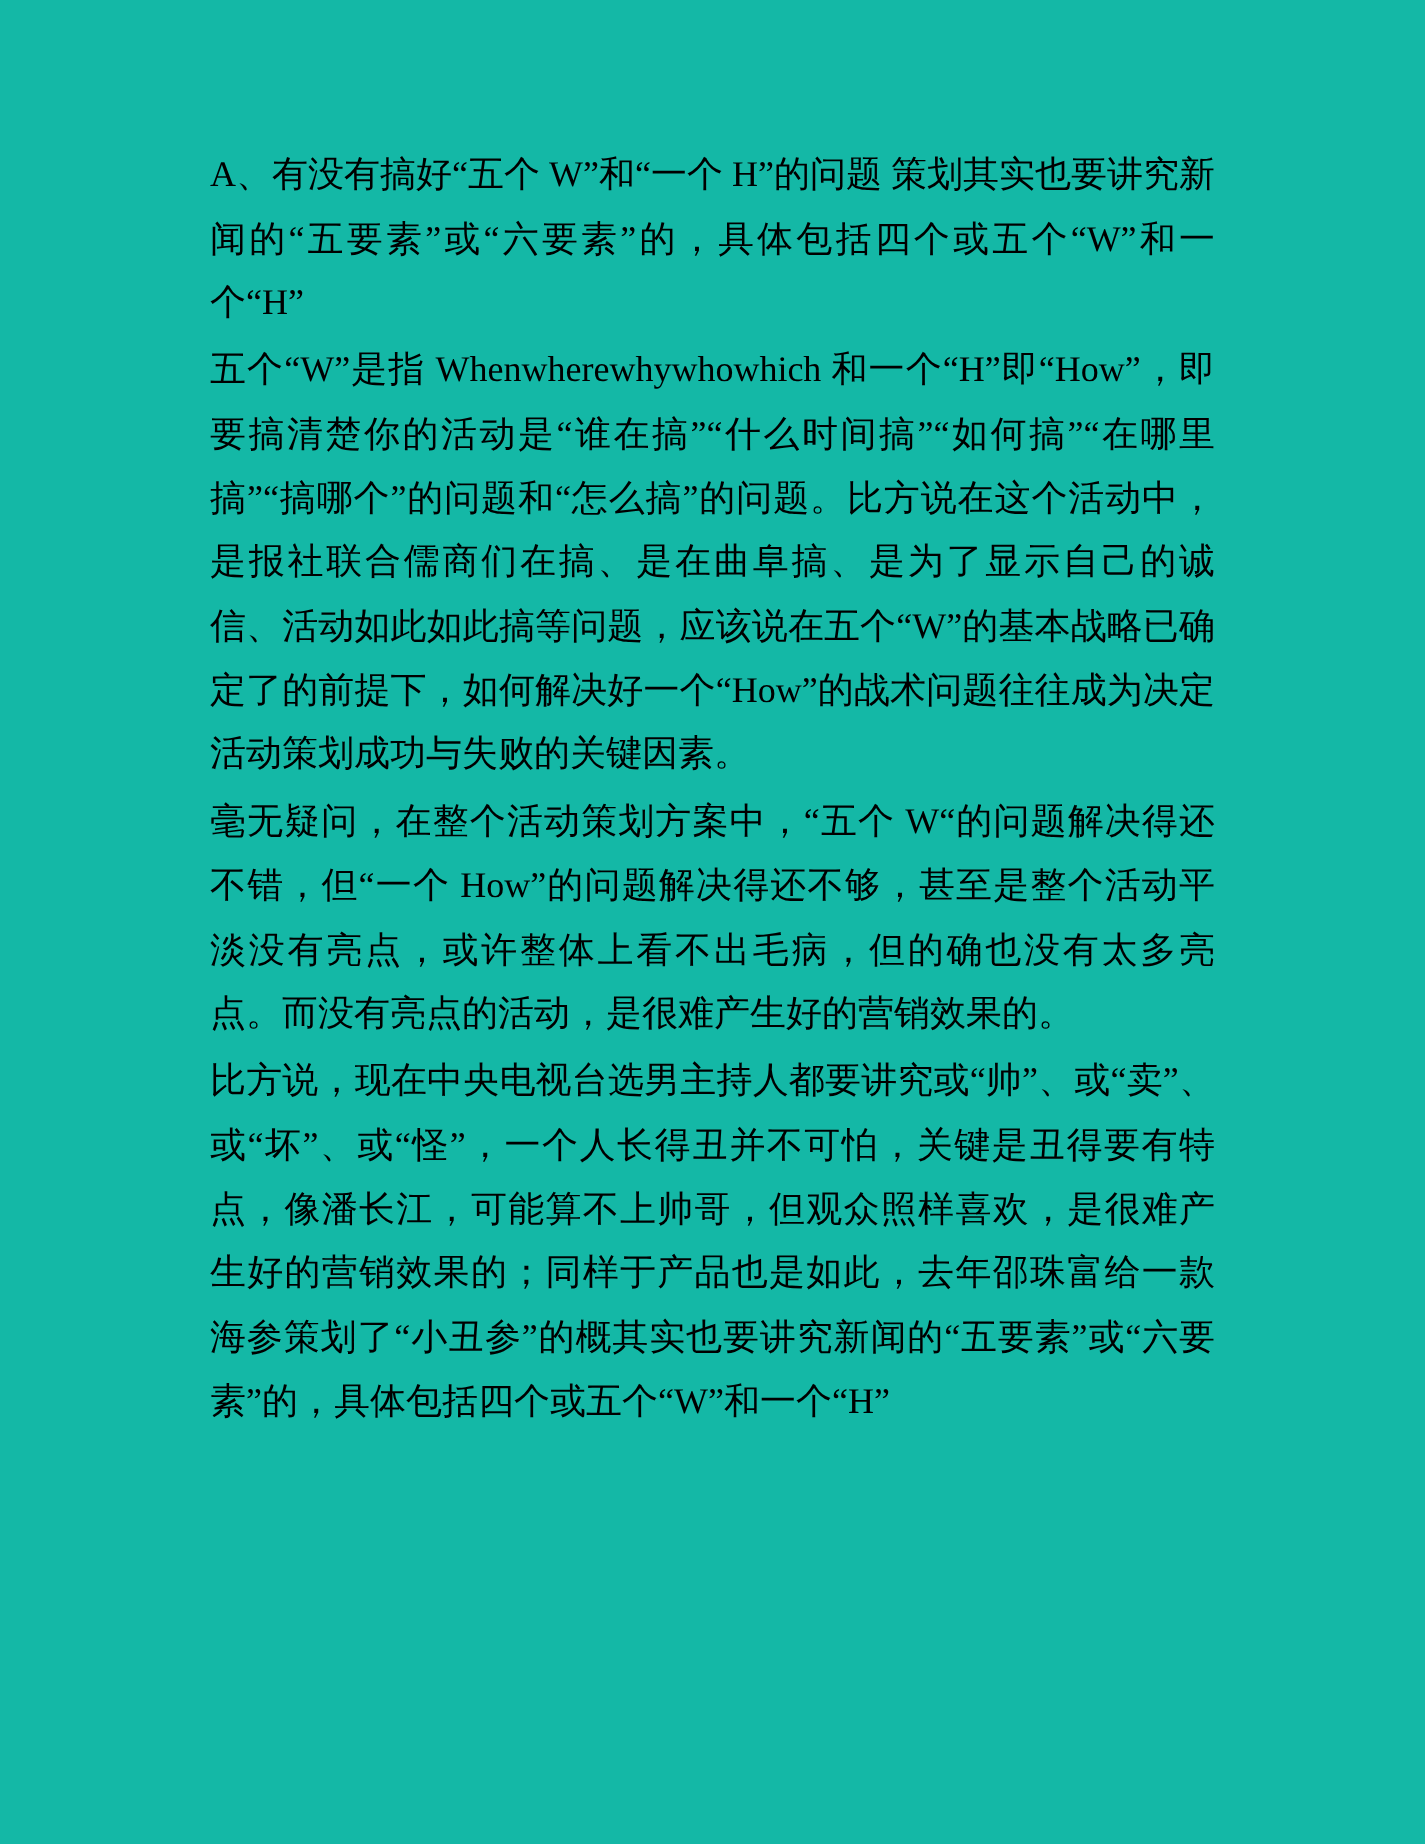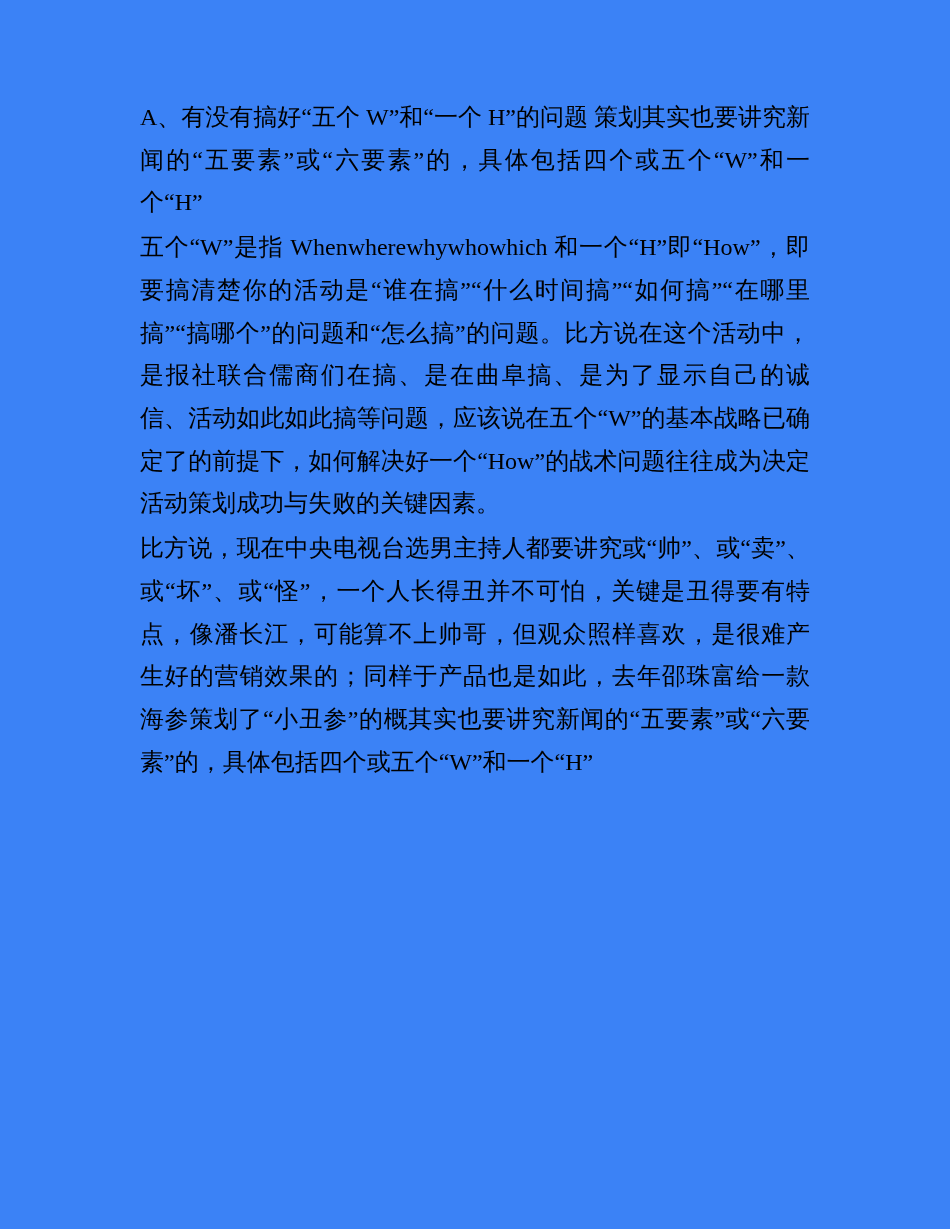--- a/index.html
+++ b/index.html
@@ -12,21 +12,21 @@
     height: 1229px;
     font-family: "Liberation Serif", "DejaVu Serif", serif;
     color: #000000;
     overflow: hidden;
   }
   .page {
     box-sizing: border-box;
     width: 950px;
     height: 1229px;
     padding: 96px 140px 60px 140px;
-    background: #3b82f6;
+    background: #14b8a6;
   }
   .doc-body {
     font-size: 24px;
     line-height: 1.78;
     text-align: justify;
     text-justify: inter-ideograph;
   }
   .para {
     margin: 0 0 2px 0;
     text-indent: 0;
@@ -36,15 +36,16 @@
     margin-top: 0;
   }
 </style>
 </head>
 <body>
 
 <div class="page">
   <div class="doc-body">
     <p class="para">A、有没有搞好“五个 W”和“一个 H”的问题 策划其实也要讲究新闻的“五要素”或“六要素”的，具体包括四个或五个“W”和一个“H”</p>
     <p class="para">五个“W”是指 Whenwherewhywhowhich 和一个“H”即“How”，即要搞清楚你的活动是“谁在搞”“什么时间搞”“如何搞”“在哪里搞”“搞哪个”的问题和“怎么搞”的问题。比方说在这个活动中，是报社联合儒商们在搞、是在曲阜搞、是为了显示自己的诚信、活动如此如此搞等问题，应该说在五个“W”的基本战略已确定了的前提下，如何解决好一个“How”的战术问题往往成为决定活动策划成功与失败的关键因素。</p>
+    <p class="para">毫无疑问，在整个活动策划方案中，“五个 W“的问题解决得还不错，但“一个 How”的问题解决得还不够，甚至是整个活动平淡没有亮点，或许整体上看不出毛病，但的确也没有太多亮点。而没有亮点的活动，是很难产生好的营销效果的。</p>
     <p class="para">比方说，现在中央电视台选男主持人都要讲究或“帅”、或“卖”、或“坏”、或“怪”，一个人长得丑并不可怕，关键是丑得要有特点，像潘长江，可能算不上帅哥，但观众照样喜欢，是很难产生好的营销效果的；同样于产品也是如此，去年邵珠富给一款海参策划了“小丑参”的概其实也要讲究新闻的“五要素”或“六要素”的，具体包括四个或五个“W”和一个“H”</p>
   </div>
 </div>
 
 </body></html>

